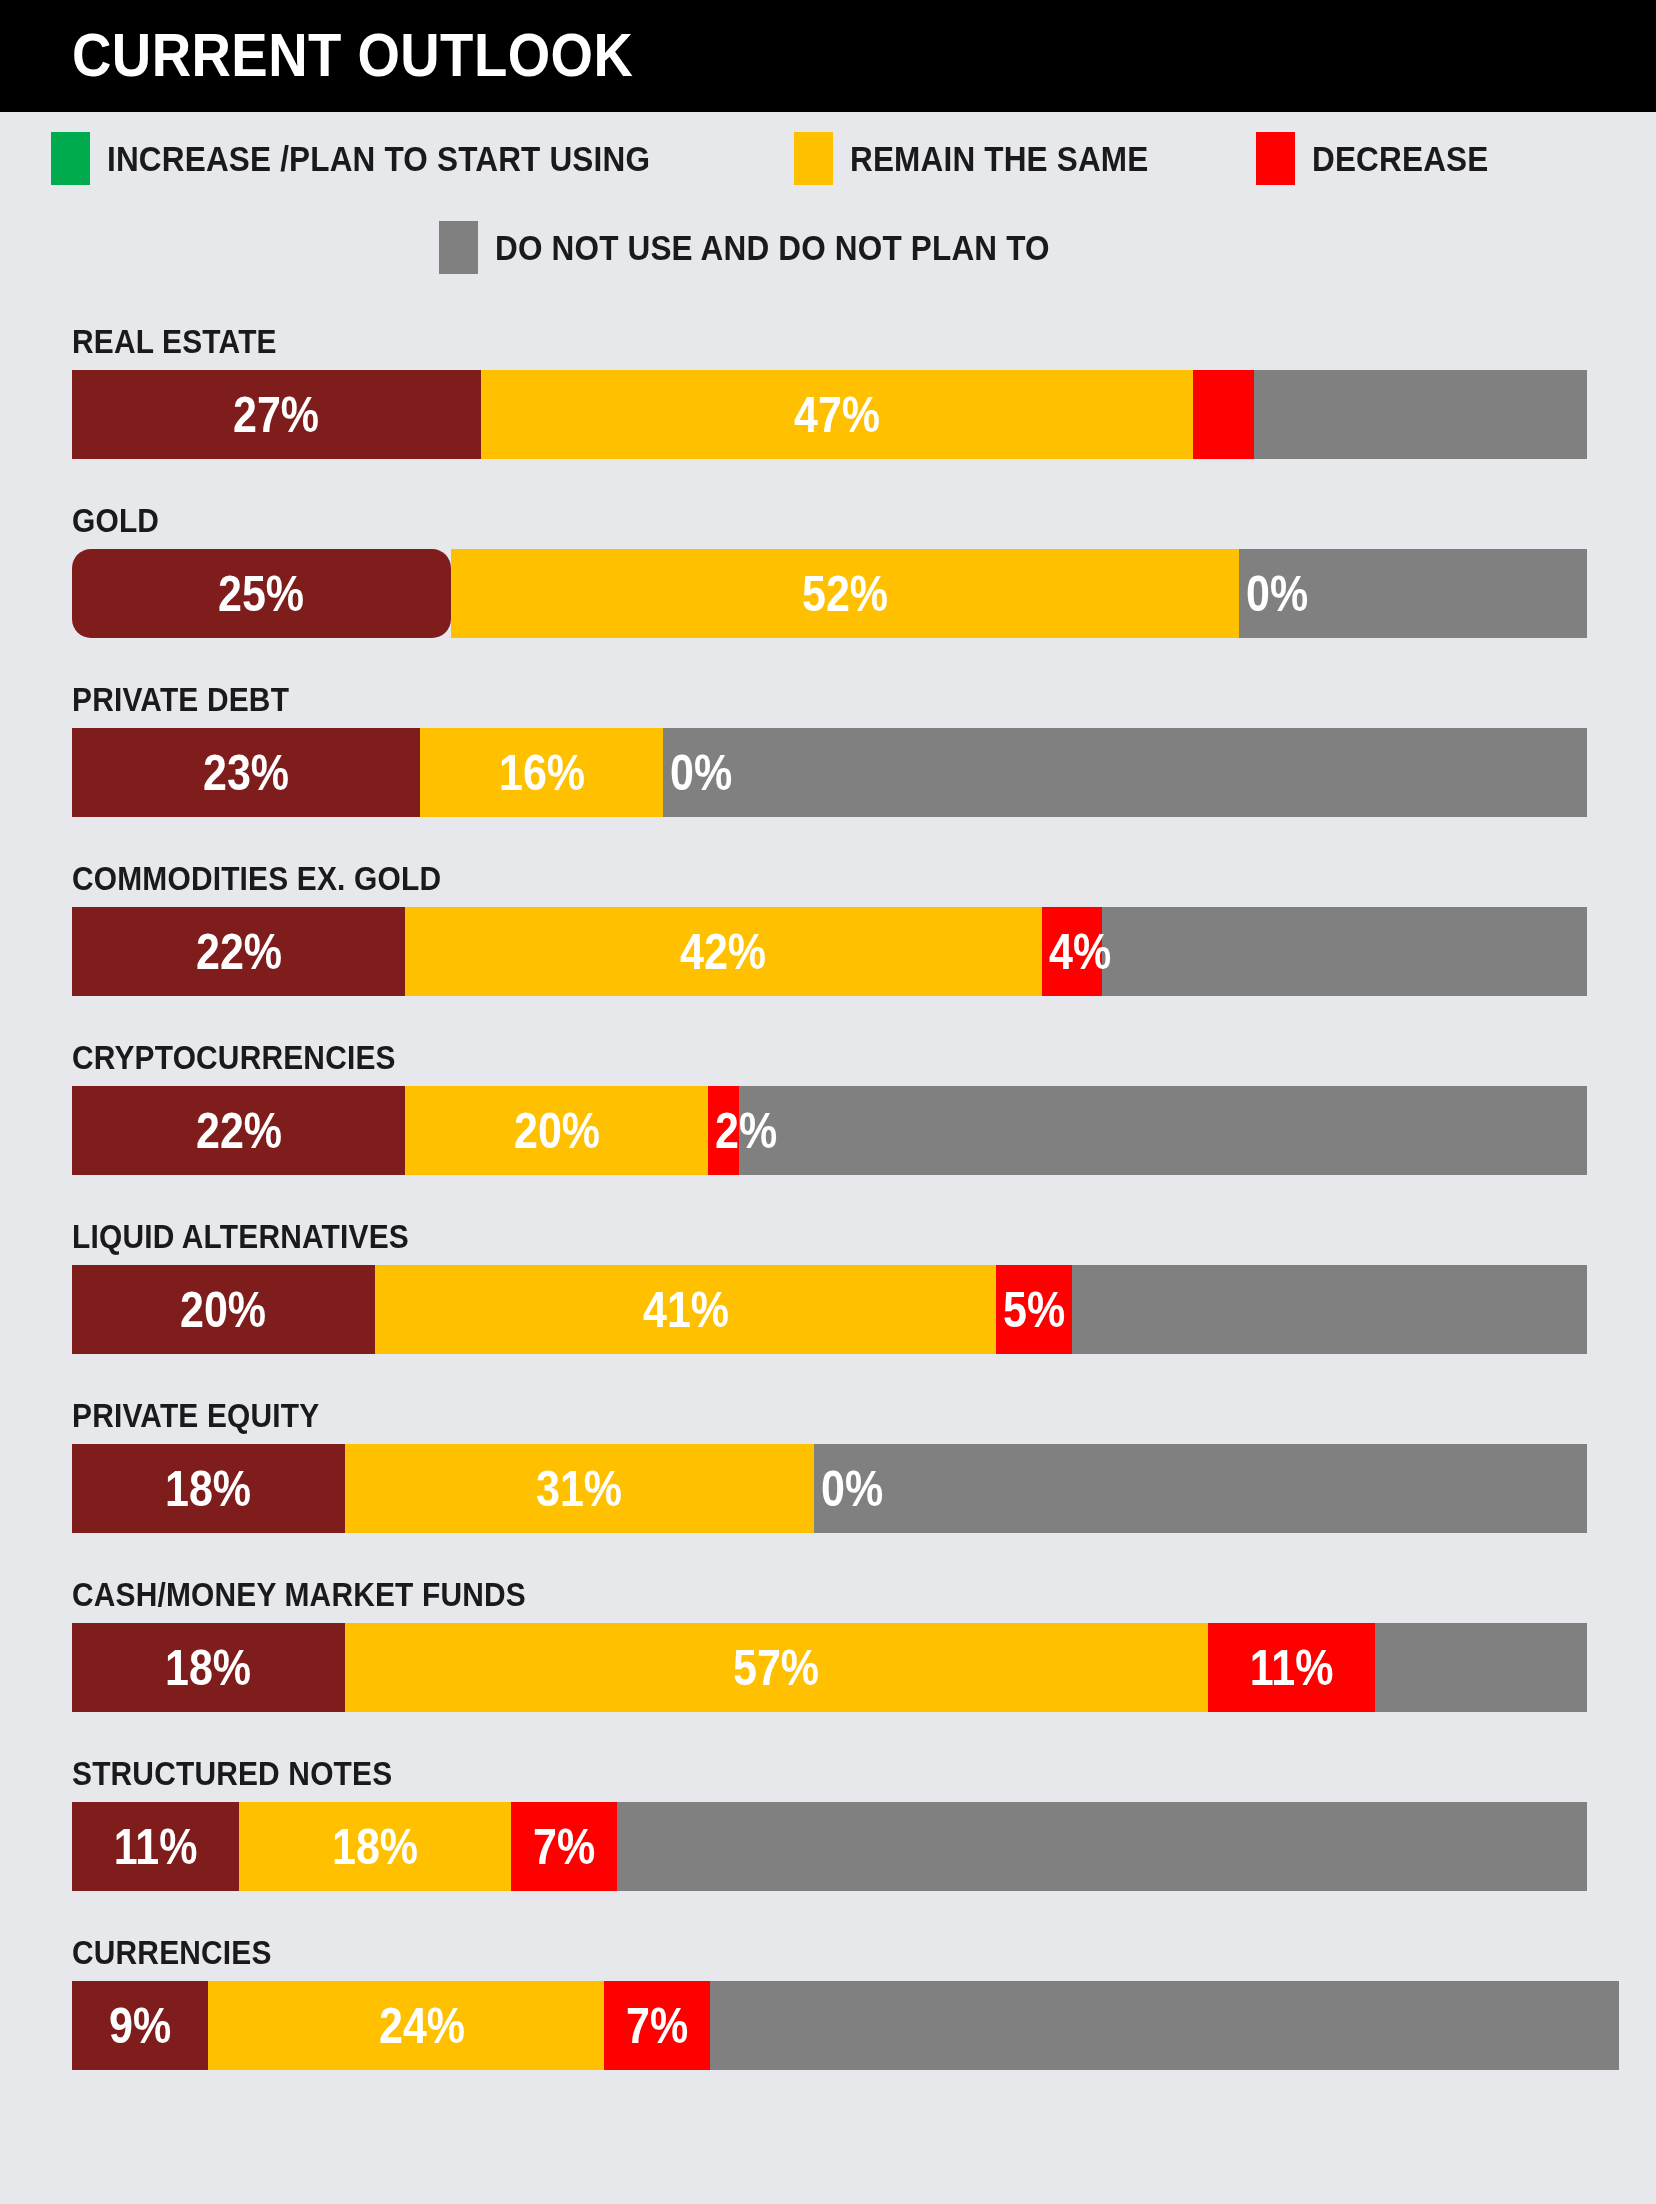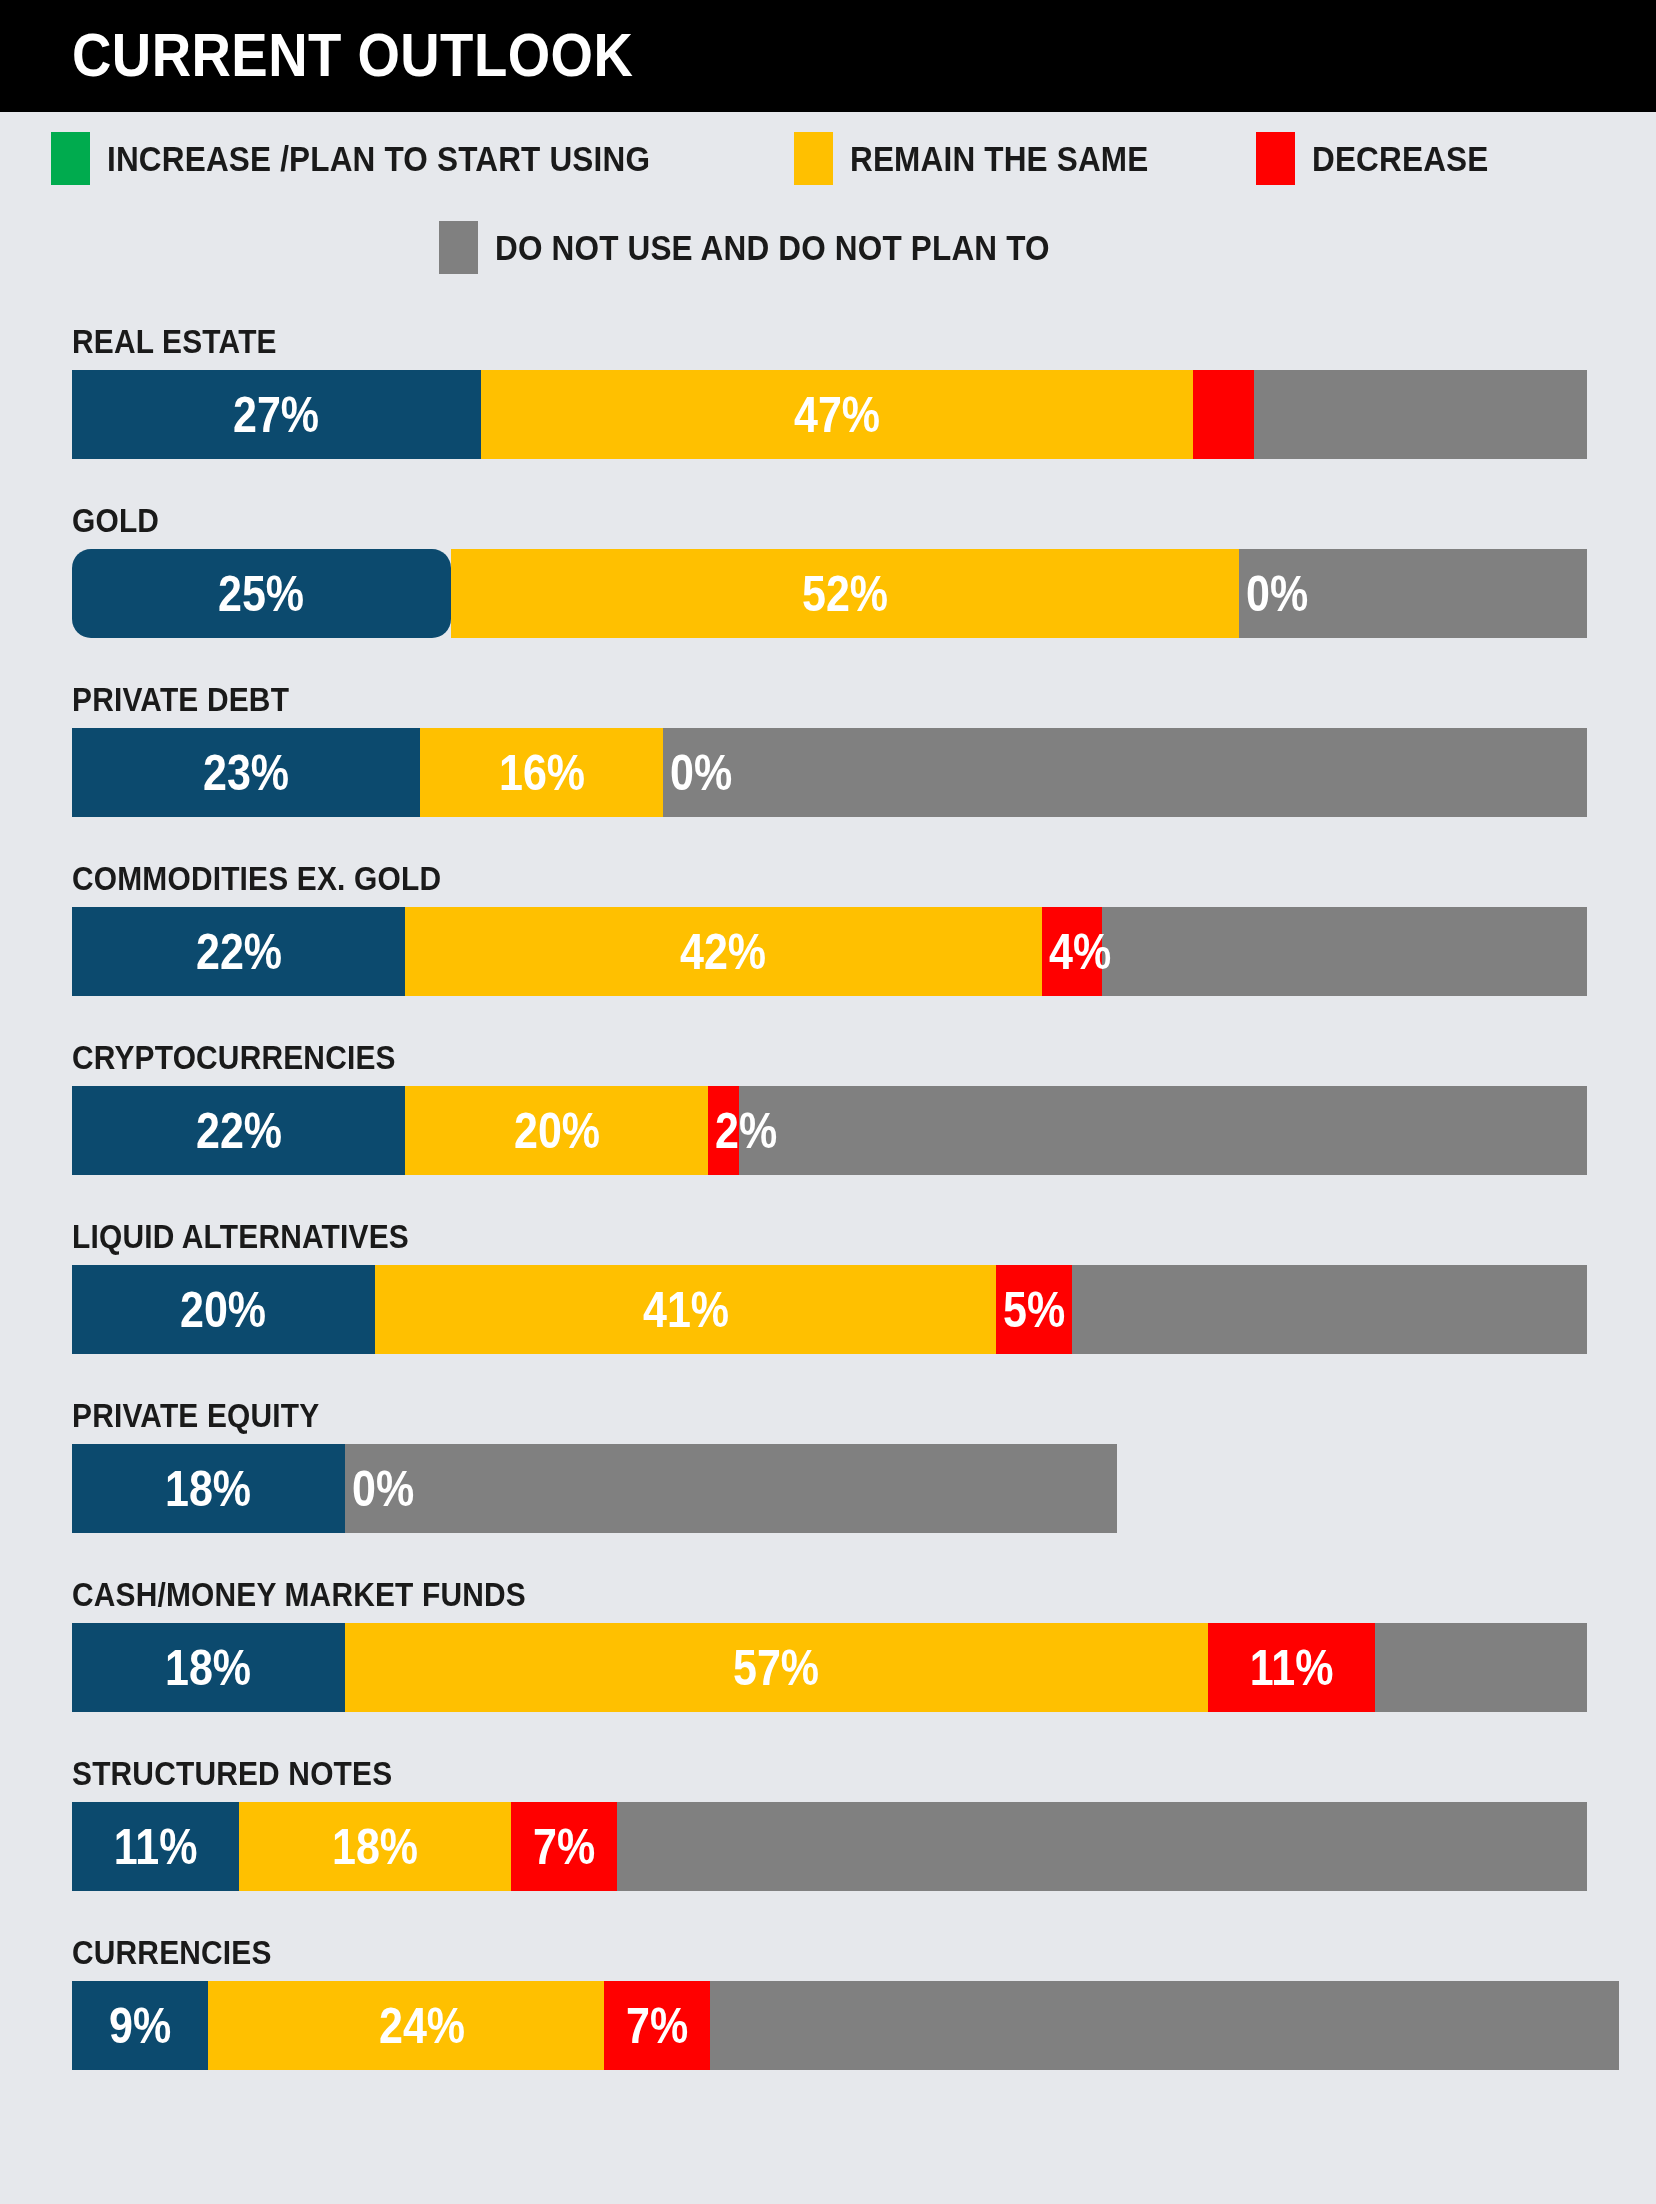--- a/index.html
+++ b/index.html
@@ -128,21 +128,21 @@
     overflow: visible;
   }
   .seg {
     position: relative;
     height: 89px;
     display: flex;
     align-items: center;
     overflow: visible;
     flex: 0 0 auto;
   }
-  .seg-green  { background: #0c4a6e; }
+  .seg-green  { background: #7f1d1d; }
   .seg-yellow { background: #ffc000; }
   .seg-red    { background: #ff0000; }
   .seg-gray   { background: #808080; }
   .seg-value {
     color: #ffffff;
     font-family: "Liberation Sans Narrow", "Liberation Sans", sans-serif;
     font-size: 50px;
     font-weight: bold;
     line-height: 1;
     white-space: nowrap;
@@ -280,20 +280,23 @@
           </div>
           <div class="seg seg-gray no-label" style="width: 34%; z-index: 7;"></div>
         </div>
       </div>
       <div class="chart-row">
         <div class="row-label">PRIVATE EQUITY</div>
         <div class="bar-track">
           <div class="seg seg-green label-center" style="width: 18%; z-index: 10;">
             <span class="seg-value">18%</span>
           </div>
+          <div class="seg seg-yellow label-center" style="width: 31%; z-index: 9;">
+            <span class="seg-value">31%</span>
+          </div>
           <div class="seg seg-gray label-left" style="width: 51%; z-index: 7;">
             <span class="seg-value">0%</span>
           </div>
         </div>
       </div>
       <div class="chart-row">
         <div class="row-label">CASH/MONEY MARKET FUNDS</div>
         <div class="bar-track">
           <div class="seg seg-green label-center" style="width: 18%; z-index: 10;">
             <span class="seg-value">18%</span>

